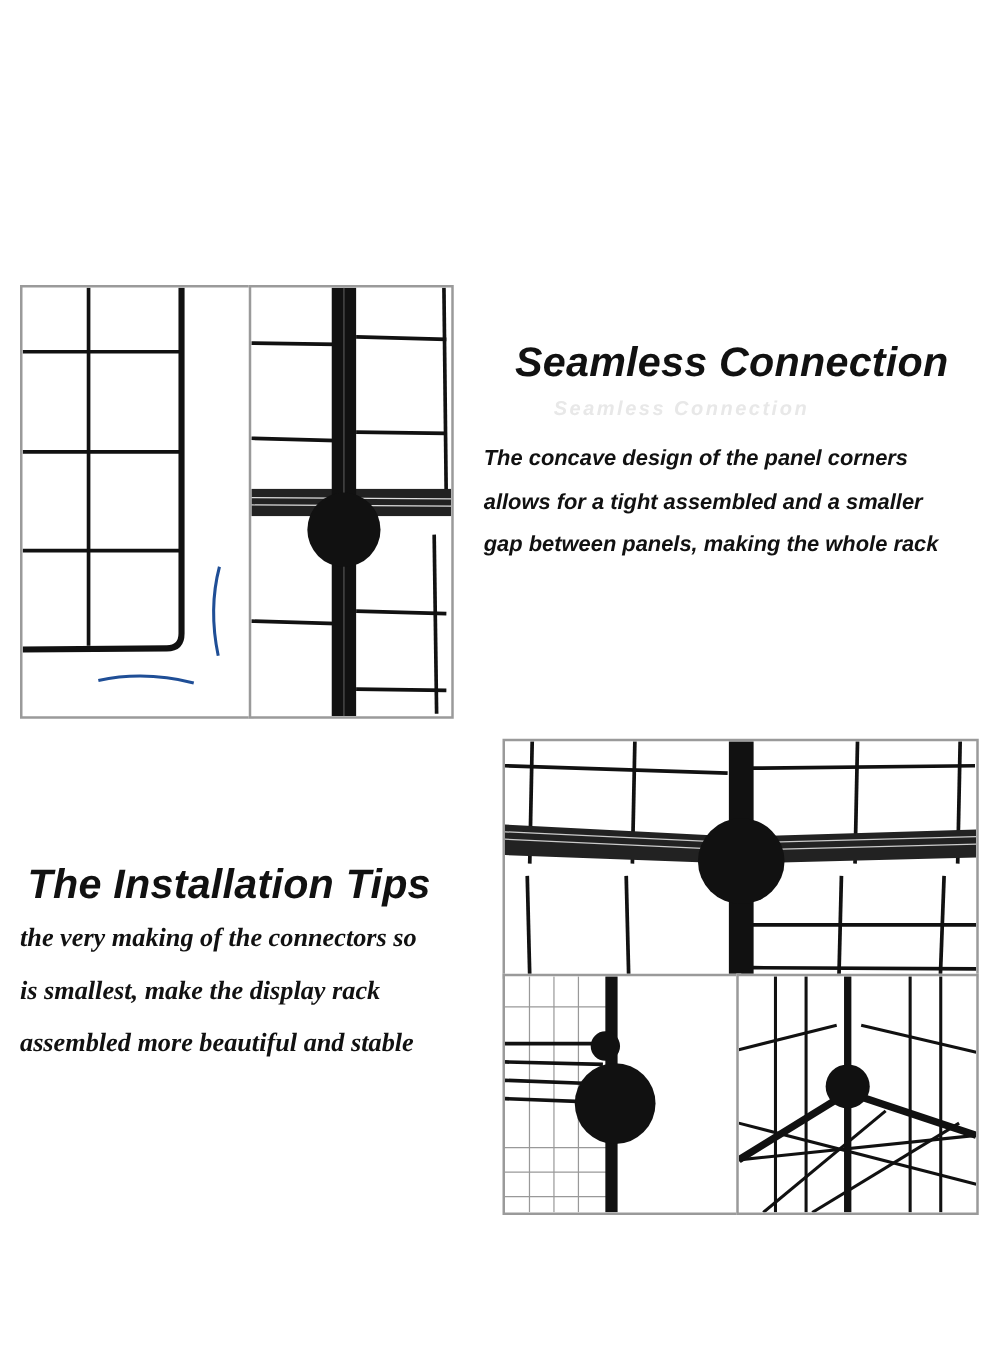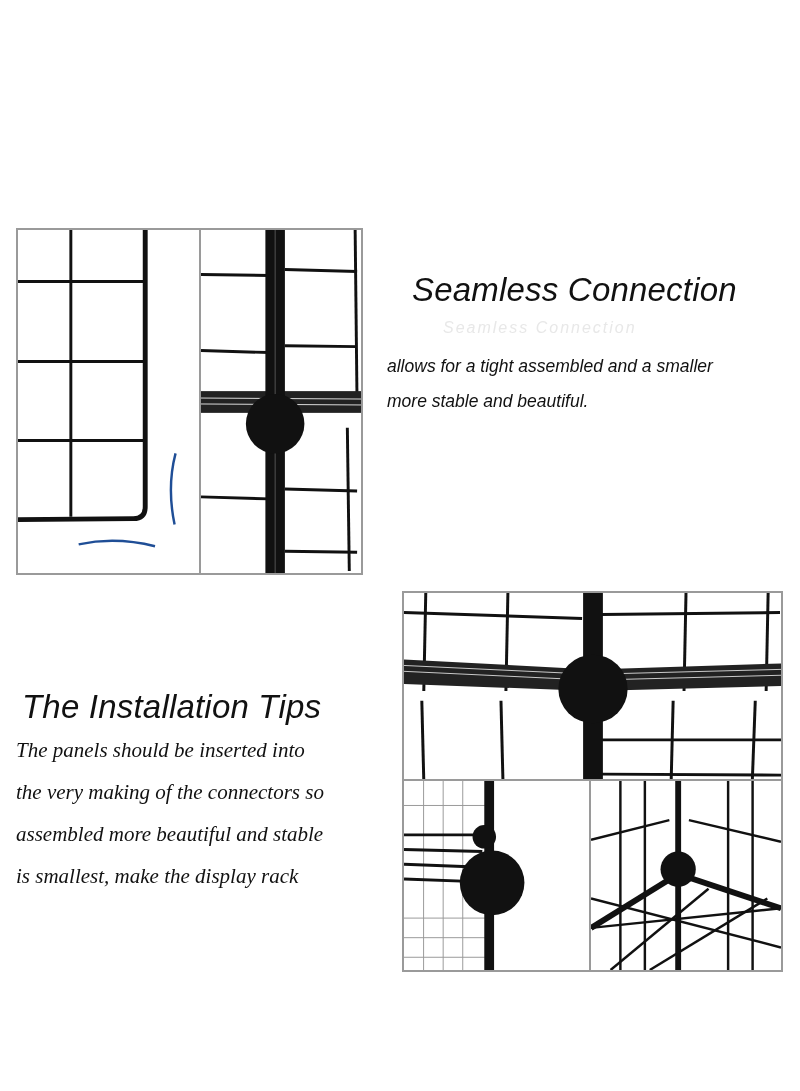--- a/index.html
+++ b/index.html
@@ -1,17 +1,17 @@
 <!DOCTYPE html>
 <html><head>
 <meta charset="utf-8">
 <style>
   html, body { margin: 0; padding: 0; background: #ffffff; }
   body { width: 800px; height: 1091px; position: relative; overflow: hidden; font-family: "Liberation Sans", sans-serif; }
-  .abs { position: absolute; }
+  .abs { position: absolute; font-weight: bold; }
   .photo-frame { position: absolute; border: 2px solid #9a9a9a; background: #ffffff; overflow: hidden; box-sizing: border-box; }
   .photo-frame svg { display: block; width: 100%; height: 100%; }
   .title-sans { font-family: "Liberation Sans", sans-serif; font-style: italic; color: #111; font-size: 33px; letter-spacing: 0.2px; white-space: nowrap; }
   .body-sans { font-family: "Liberation Sans", sans-serif; font-style: italic; color: #111; font-size: 17.5px; line-height: 34.5px; white-space: nowrap; }
   .body-serif { font-family: "Liberation Serif", serif; font-style: italic; color: #111; font-size: 21px; line-height: 42px; white-space: nowrap; }
   .ghost { color: #e8e8e8; font-size: 16px; font-style: italic; white-space: nowrap; letter-spacing: 2px; }
 </style>
 </head>
 <body>
 
@@ -49,30 +49,30 @@
     </g>
     <rect x="66" y="0" width="20" height="347" fill="#111"></rect>
     <line x1="76" y1="0" x2="76" y2="347" stroke="#555" stroke-width="1"></line>
     <circle cx="76" cy="196" r="30" fill="#111"></circle>
   </svg>
 </div>
 
 <div class="abs title-sans" style="left:412px; top:271px;">Seamless Connection</div>
 <div class="abs ghost" style="left:443px; top:319px;">Seamless Connection</div>
 <div class="abs" style="left:387px; top:349px;">
+  <div class="body-sans">The concave design of the panel corners</div>
   <div class="body-sans">allows for a tight assembled and a smaller</div>
-  <div class="body-sans">more stable and beautiful.</div>
+  <div class="body-sans">gap between panels, making the whole rack</div>
 </div>
 
 <div class="abs title-sans" style="left:22px; top:688px;">The Installation Tips</div>
 <div class="abs" style="left:16px; top:729px;">
-  <div class="body-serif">The panels should be inserted into</div>
   <div class="body-serif">the very making of the connectors so</div>
+  <div class="body-serif">is smallest, make the display rack</div>
   <div class="body-serif">assembled more beautiful and stable</div>
-  <div class="body-serif">is smallest, make the display rack</div>
 </div>
 
 <div class="photo-frame" style="left:402px; top:591px; width:381px; height:192px;">
   <svg viewBox="0 0 381 192" preserveAspectRatio="none">
     <g stroke="#111" stroke-width="3" fill="none">
       <line x1="0" y1="20" x2="180" y2="26"></line>
       <line x1="200" y1="22" x2="380" y2="20"></line>
       <line x1="22" y1="0" x2="20" y2="100"></line>
       <line x1="105" y1="0" x2="103" y2="100"></line>
       <line x1="285" y1="0" x2="283" y2="100"></line>

